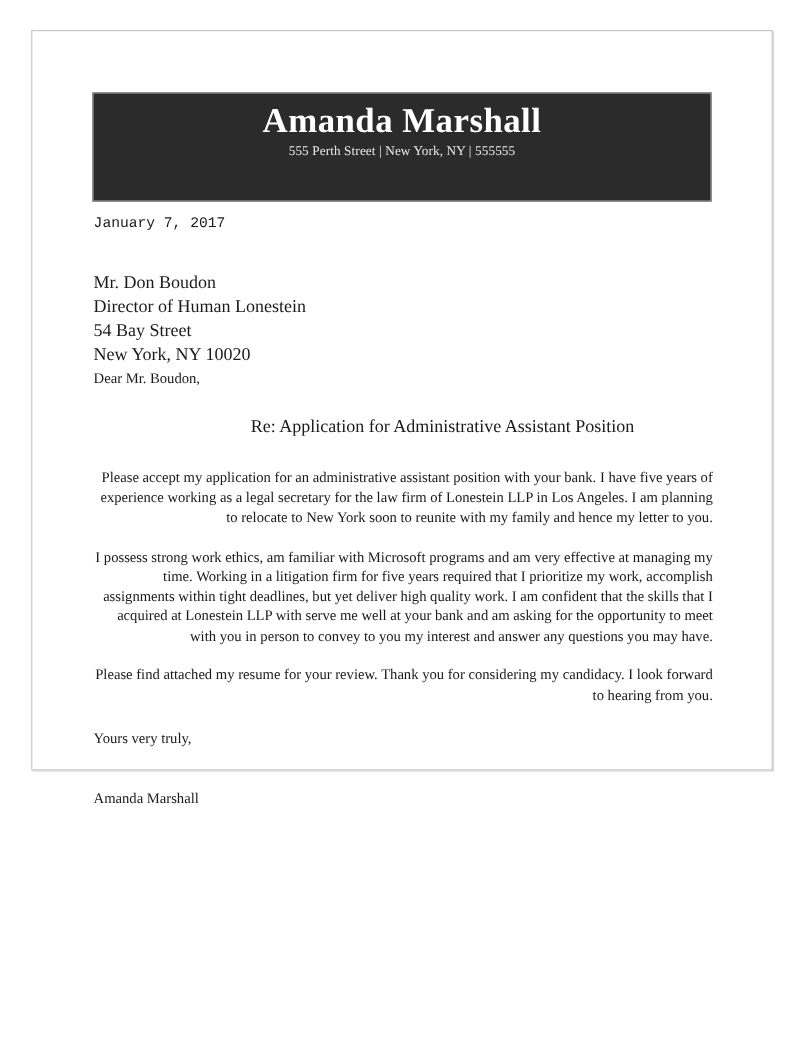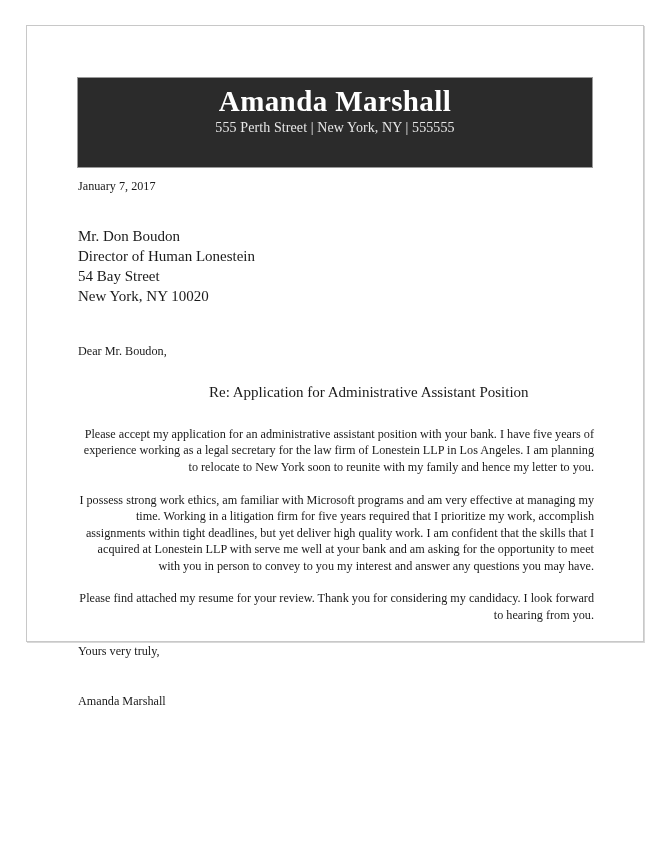--- a/index.html
+++ b/index.html
@@ -46,56 +46,56 @@
     color: #ffffff;
     font-size: 29px;
     font-weight: bold;
     letter-spacing: 0.4px;
     line-height: 1.15;
     white-space: nowrap;
   }
 
   .lh-contact {
     color: #e8e8e8;
-    font-size: 14px;
+    font-size: 11px;
     line-height: 1.48;
     white-space: nowrap;
     letter-spacing: 0.1px;
   }
 
   .content {
     position: absolute;
     left: 51px;
     top: 152px;
     width: 516px;
   }
 
   .date-line {
     font-size: 12.2px;
     line-height: 1.35;
     color: #1a1a1a;
     margin-bottom: 33px;
+    font-family: Liberation Mono, monospace;
   }
 
   .address-block {
     font-size: 15px;
     line-height: 1.33;
     color: #1a1a1a;
   }
 
   .address-block div {
     white-space: nowrap;
   }
 
   .salutation {
     font-size: 12.2px;
     line-height: 1.35;
     color: #1a1a1a;
     margin-bottom: 22px;
-    margin-top: 36px;
   }
 
   .subject-line {
     font-size: 15px;
     line-height: 1.35;
     color: #1a1a1a;
     margin-left: 131px;
     margin-bottom: 24px;
   }
 

